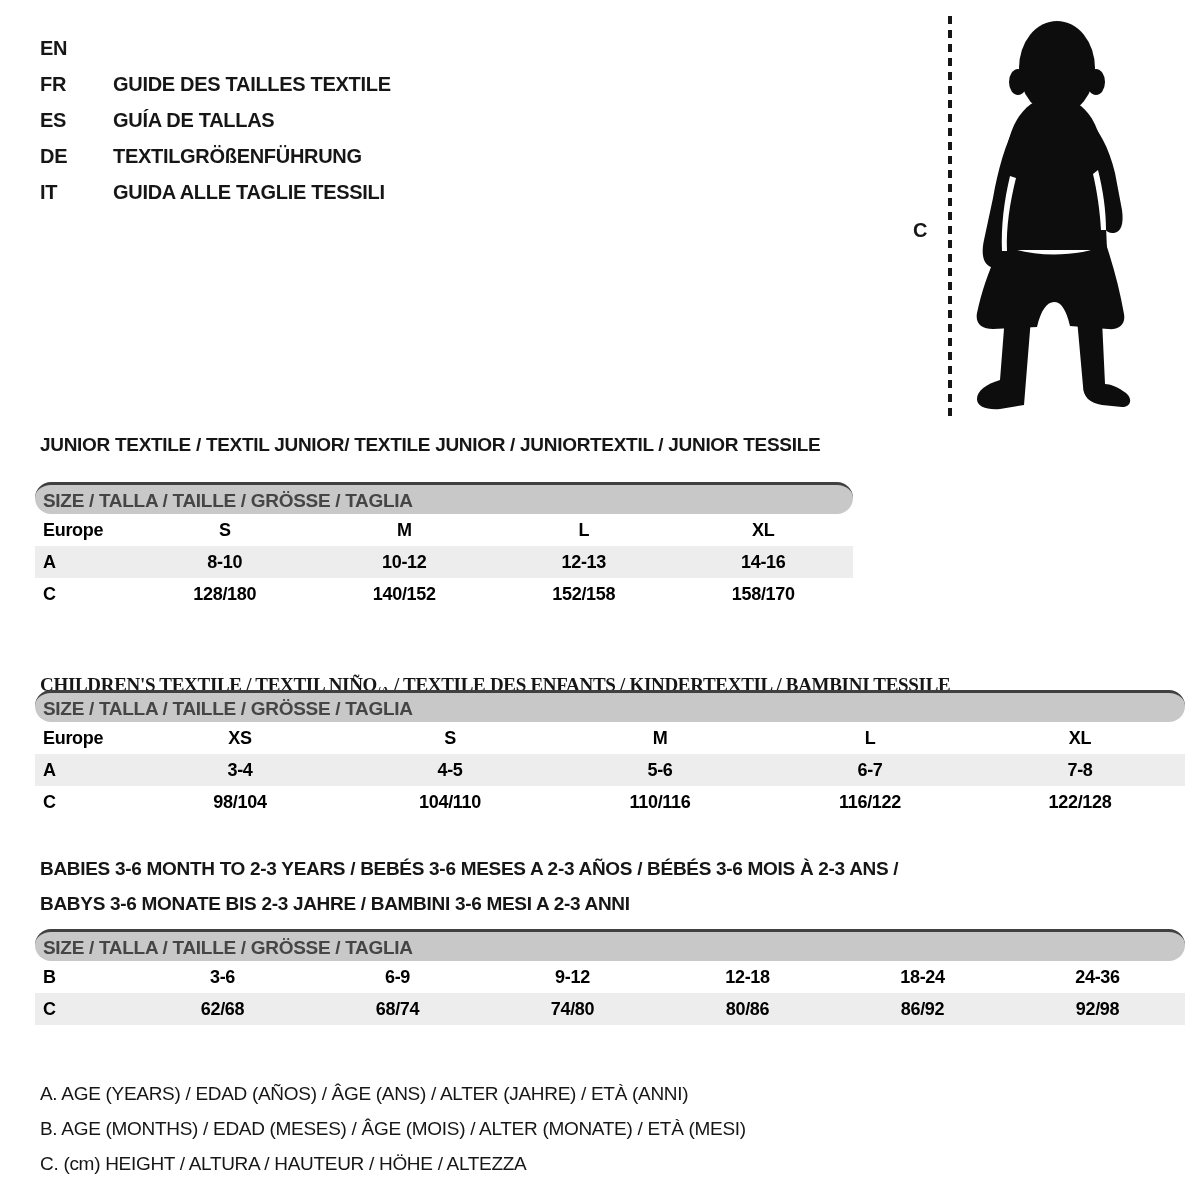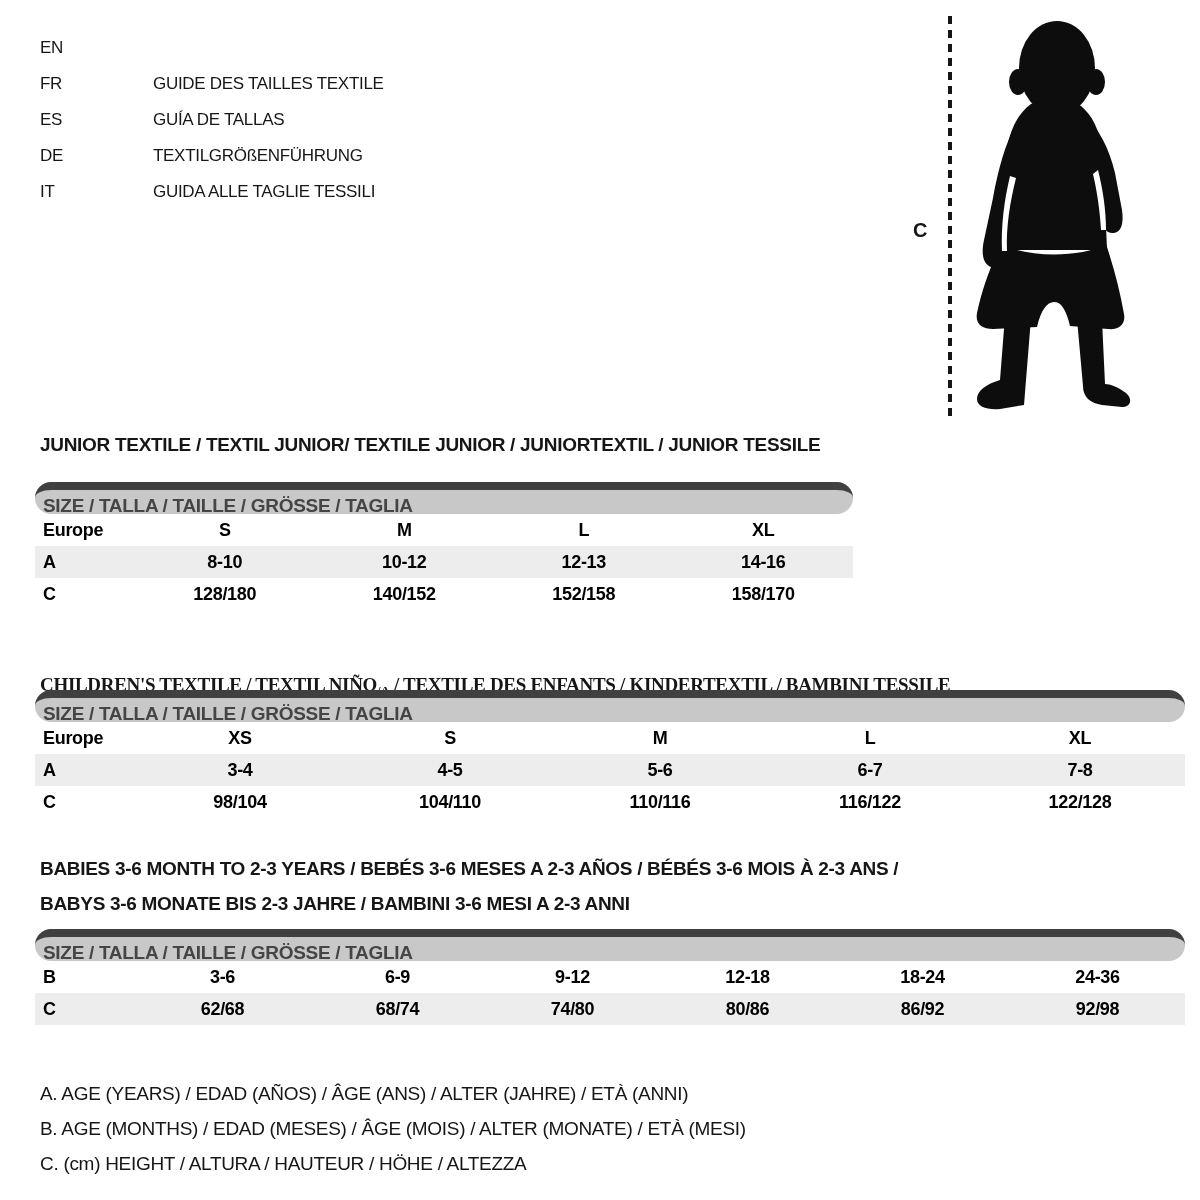--- a/index.html
+++ b/index.html
@@ -4,21 +4,21 @@
 <style>
   html,body { margin:0; padding:0; background:#ffffff; }
   .page {
     position:relative; width:1200px; height:1200px; background:#ffffff; overflow:hidden;
     font-family:"Liberation Sans","DejaVu Sans",sans-serif; color:#161616;
     letter-spacing:-0.3px;
   }
 
   
   .langs { position:absolute; left:40px; top:30px; }
-  .lang-row { display:flex; height:36px; line-height:36px; font-size:17px; font-weight:400;gap:40px; }
+  .lang-row { display:flex; height:36px; line-height:36px; font-size:20px; font-weight:700; }
   .lang-code { width:73px; flex:0 0 auto; }
   .lang-title { white-space:nowrap; }
 
   
   .measure-line {
     position:absolute; left:948px; top:16px; width:4px; height:400px;
     background:repeating-linear-gradient(to bottom,#161616 0 8px,transparent 8px 14px);
   }
   .measure-label { position:absolute; left:913px; top:219px; font-size:20px; font-weight:700; }
   .baby { position:absolute; left:965px; top:18px; width:170px; height:400px; }
@@ -29,21 +29,21 @@
   .title-children { top:674px;font-family:Liberation Serif, serif; }
   .title-babies   { top:851px; line-height:35px; }
   .sub-small { font-size:13px; vertical-align:-4px; letter-spacing:-0.3px; }
 
   
   .size-table { position:absolute; left:35px; }
   .tbl-junior   { top:482px; width:818px; }
   .tbl-children { top:690px; width:1150px; }
   .tbl-babies   { top:929px; width:1150px; }
   .size-bar {
-    height:32px; line-height:32px; background:#c8c8c8; border-top:8px solid #404040;
+    height:32px; line-height:32px; background:#c8c8c8; border-top:3px solid #404040;
     color:#454545; padding-left:8px; font-size:19px; font-weight:700; box-sizing:border-box;border-radius:16px;
   }
   .size-table table { width:100%; border-collapse:collapse; table-layout:fixed; }
   .size-table td {
     height:32px; padding:0; text-align:center;
     font-size:18px; font-weight:700; color:#000000; letter-spacing:-0.3px;
   }
   .size-table td.lab { text-align:left; padding-left:8px; }
   .size-table col.labelcol { width:100px; }
   .size-table tr.shaded { background:#ededed; }

